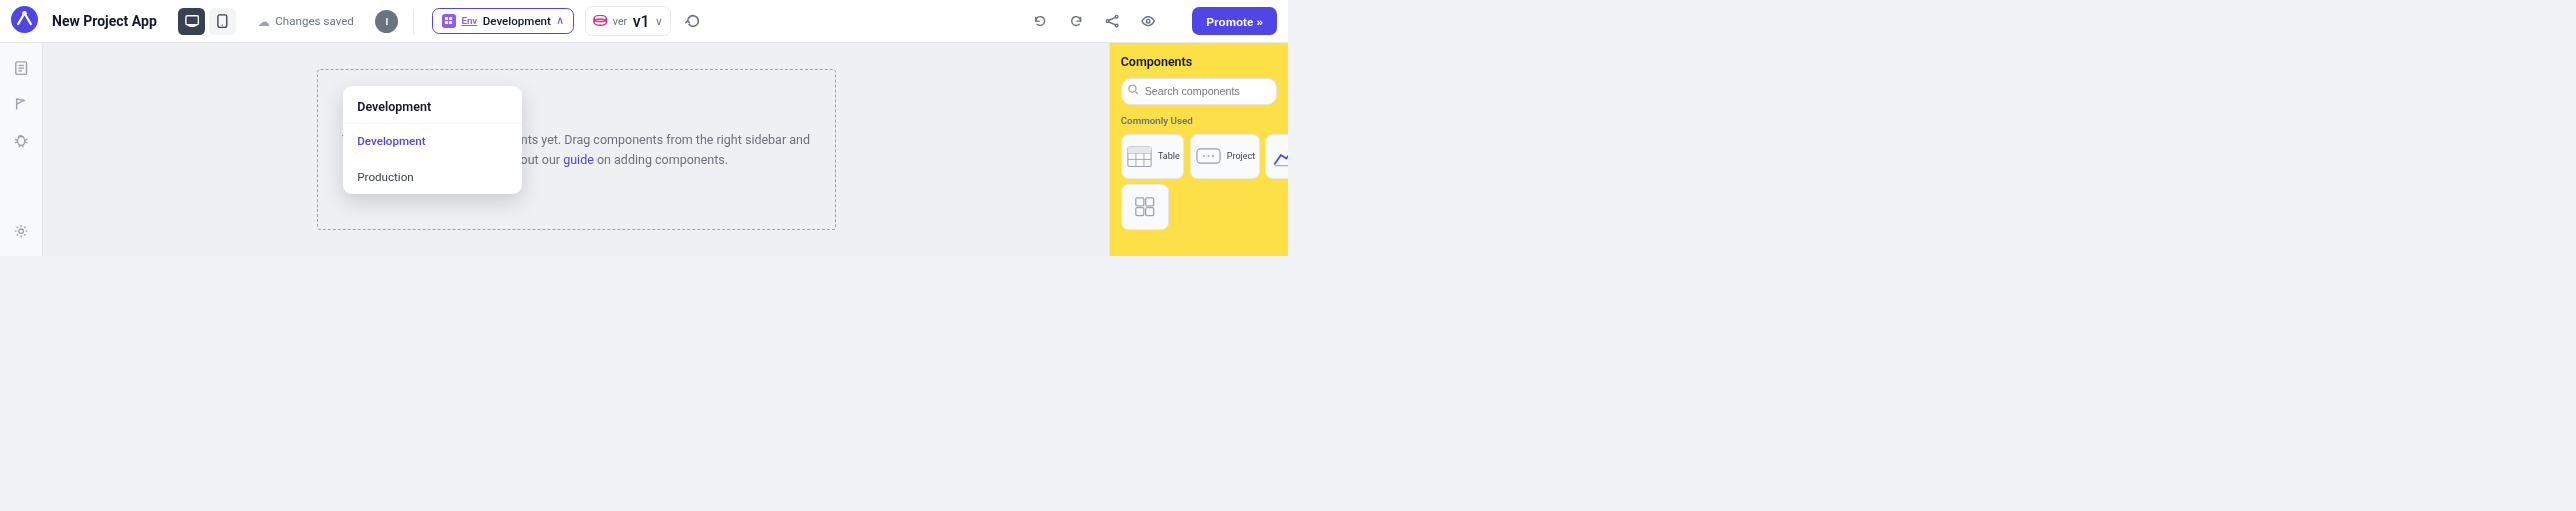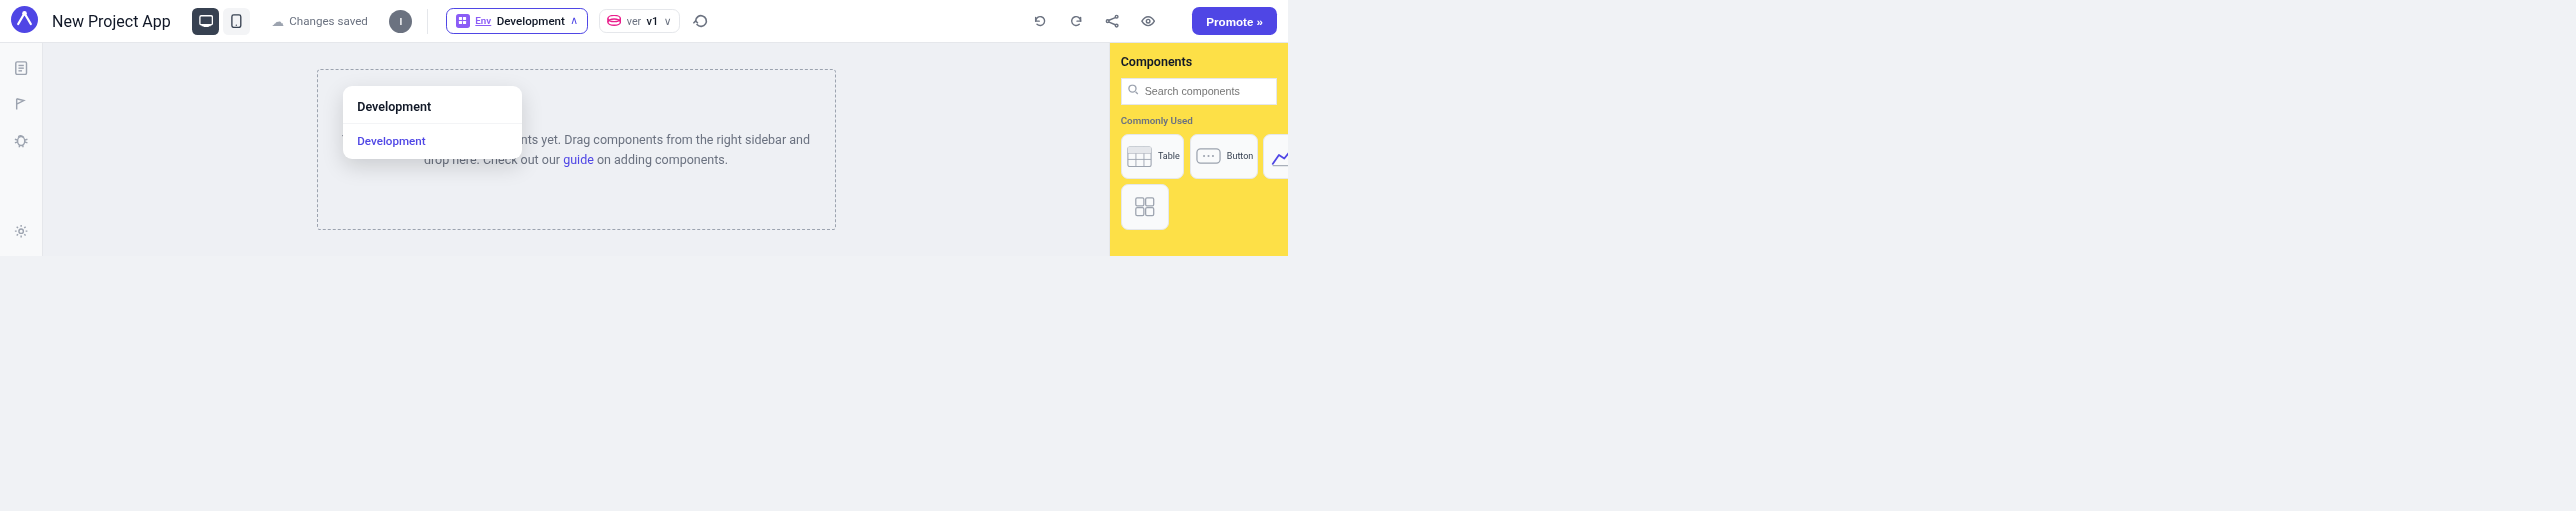--- a/index.html
+++ b/index.html
@@ -24,22 +24,22 @@
       gap: 7.2px;
     }
 
     .logo {
       width: 27px;
       height: 27px;
       margin-right: 7.2px;
     }
 
     .app-title {
-      font-size: 16px;
-      font-weight: 400;
+      font-size: 14px;
+      font-weight: 700;
       color: #111827;
       margin-right: 14.3px;
       white-space: nowrap;
     }
 
     .header-icon-group {
       display: flex;
       align-items: center;
       gap: 3.6px;
       margin-right: 7.2px;
@@ -313,21 +313,21 @@
       top: 50%;
       transform: translateY(-50%);
       color: #9ca3af;
       font-size: 10.7px;
     }
 
     .search-input {
       width: 100%;
       height: 27px;
       border: 0.9px solid #e5e7eb;
-      border-radius: 0;
+      border-radius: 10px;
       padding: 0 7.2px 0 23px;
       font-size: 10.7px;
       color: #9ca3af;
       outline: none;
       background: white;
     }
 
     .section-label {
       font-size: 9.8px;
       font-weight: 600;
@@ -428,21 +428,21 @@
   </div>
 
   <div class="ver-section">
     <svg width="14.3" height="12.5" viewBox="0 0 16 14" fill="none">
       <ellipse cx="8" cy="4" rx="7" ry="3.5" stroke="#e91e8c" stroke-width="1.5" fill="none"></ellipse>
       <ellipse cx="8" cy="8" rx="7" ry="3.5" stroke="#e91e8c" stroke-width="1.5" fill="none"></ellipse>
       <line x1="1" y1="4" x2="1" y2="8" stroke="#e91e8c" stroke-width="1.5"></line>
       <line x1="15" y1="4" x2="15" y2="8" stroke="#e91e8c" stroke-width="1.5"></line>
     </svg>
     <span class="ver-label">ver</span>
-    <span style="font-size:11px;font-weight:500;">v1</span>
+    <span style="font-size:16px;font-weight:500;">v1</span>
     <span style="color:#6b7280;font-size:10.7px;">∨</span>
   </div>
 
   <button class="header-action-btn">
     <svg width="16" height="16" viewBox="0 0 18 18" fill="none" stroke="#6b7280" stroke-width="1.8" stroke-linecap="round">
       <path d="M3 9a6 6 0 1 1 1.5 4"></path>
       <polyline points="1,11 3,9 5,11"></polyline>
     </svg>
   </button>
 
@@ -524,20 +524,21 @@
       <p class="drop-zone-text">
         <span>You haven't added any components yet. Drag components from the right sidebar and drop here. Check out our</span>
         <a href="#">guide</a>
         <span>on adding components.</span>
       </p>
     </div>
 
     <div class="dropdown-menu">
       <div class="dropdown-header">Development</div>
       <div class="dropdown-item active">Development</div>
+      <div class="dropdown-item">Production</div>
     </div>
   </div>
 
   <div class="right-sidebar">
     <div class="components-title">Components</div>
 
     <div class="search-input-wrapper">
       <span class="search-icon-inner">
         <svg width="10.7" height="10.7" viewBox="0 0 12 12" fill="none" stroke="#9ca3af" stroke-width="1.5">
           <circle cx="5" cy="5" r="4"></circle>
@@ -567,21 +568,21 @@
 
       <div class="component-item">
         <div class="component-icon">
           <svg width="25" height="16" viewBox="0 0 28 18" fill="none">
             <rect x="1" y="1" width="26" height="16" rx="4" stroke="#9ca3af" stroke-width="1.4"></rect>
             <circle cx="9" cy="9" r="1.2" fill="#9ca3af"></circle>
             <circle cx="14" cy="9" r="1.2" fill="#9ca3af"></circle>
             <circle cx="19" cy="9" r="1.2" fill="#9ca3af"></circle>
           </svg>
         </div>
-        <span class="component-label">Button</span>
+        <span class="component-label">Project</span>
       </div>
 
       <div class="component-item">
         <div class="component-icon">
           <svg width="25" height="21.5" viewBox="0 0 28 24" fill="none">
             <polyline points="3,20 10,10 16,14 24,4" stroke="#4f46e5" stroke-width="2" fill="none" stroke-linecap="round" stroke-linejoin="round"></polyline>
             <line x1="3" y1="22" x2="26" y2="22" stroke="#9ca3af" stroke-width="1.2"></line>
           </svg>
         </div>
         <span class="component-label">Drag</span>

